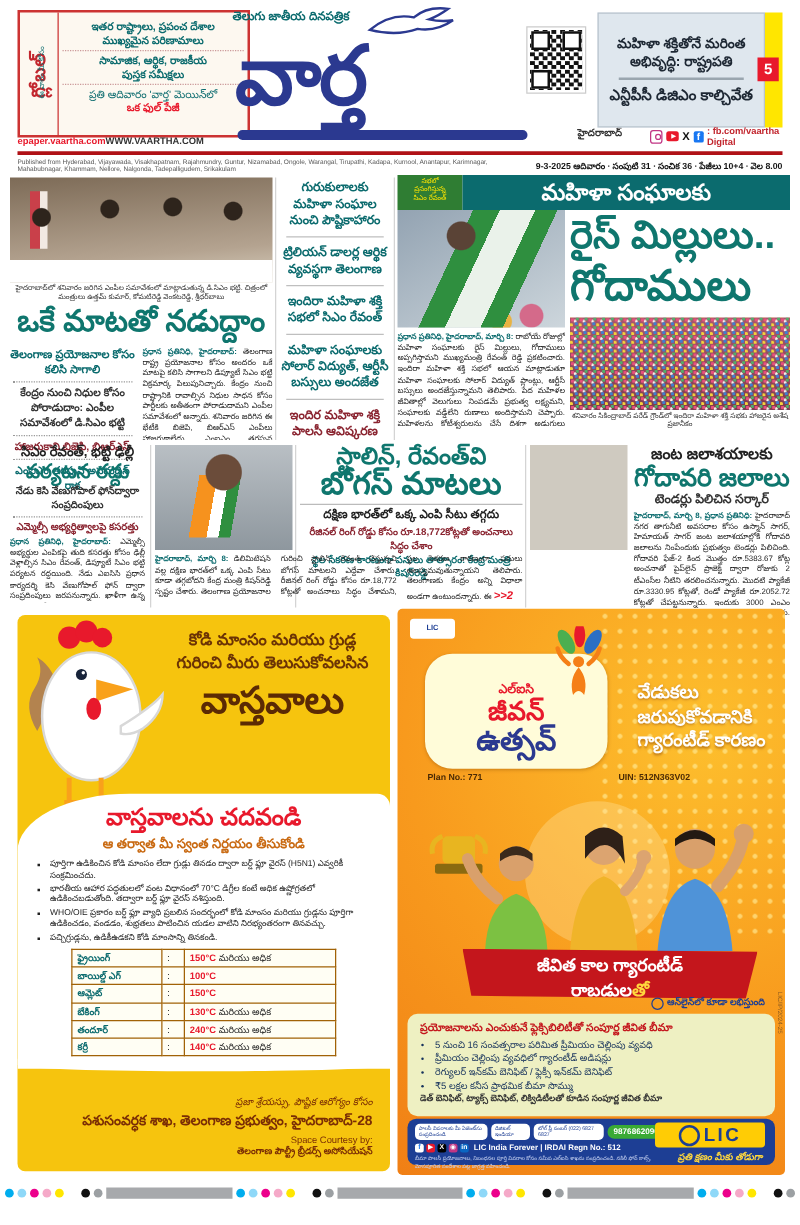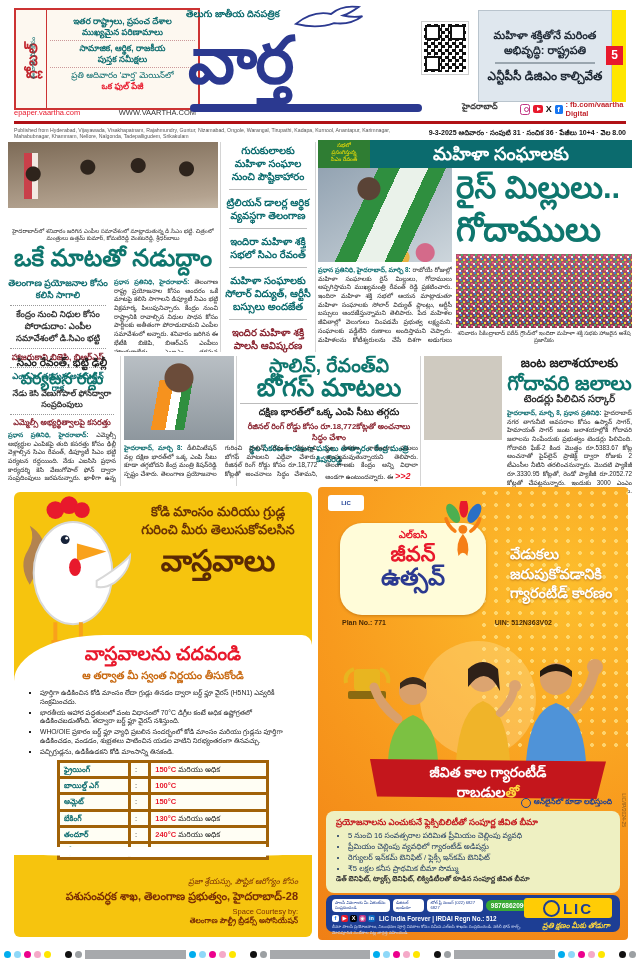--- a/index.html
+++ b/index.html
@@ -41,21 +41,21 @@
          text-align:center;line-height:19px;}
   .city{left:448px;top:102px;width:66px;font-size:8px;font-weight:bold;color:#333;padding-left:14px;}
   .socialrow{left:520px;top:100px;width:116px;display:flex;align-items:center;gap:3px;}
   .ig{width:9px;height:9px;border:1.5px solid #c13584;border-radius:2.5px;position:relative;}
   .ig::after{content:"";position:absolute;left:2.5px;top:2.5px;width:3px;height:3px;border:1px solid #c13584;border-radius:50%;}
   .yt{width:12px;height:8.5px;background:#e8192c;border-radius:2px;position:relative;}
   .yt::after{content:"";position:absolute;left:4.5px;top:2px;border-left:4px solid #fff;border-top:2.5px solid transparent;border-bottom:2.5px solid transparent;}
   .xi{font-size:9px;font-weight:bold;color:#111;line-height:9px;}
   .fb{width:9px;height:9px;background:#1877f2;color:#fff;font-size:8px;font-weight:bold;text-align:center;line-height:9px;border-radius:1.5px;}
   .soctext{font-size:7.5px;font-weight:bold;color:#c2262e;}
-  .urls{left:14px;top:108px;width:182px;display:flex;justify-content:space-between;font-size:7.5px;font-weight:normal;}
+  .urls{left:14px;top:108px;width:182px;display:flex;font-size:7.5px;font-weight:bold;}
   .redrule{left:14px;top:121px;width:612px;height:2.5px;background:#b01116;}
   .publine{left:14px;top:127px;width:612px;display:flex;justify-content:space-between;align-items:center;}
   
   .ph{background:#cfcac0;overflow:hidden;}
   .ph-meeting{background:
      radial-gradient(circle at 12% 38%, #2e241c 0 7px, transparent 8px),
      radial-gradient(circle at 38% 30%, #2e241c 0 7px, transparent 8px),
      radial-gradient(circle at 62% 28%, #2e241c 0 7px, transparent 8px),
      radial-gradient(circle at 85% 32%, #2e241c 0 7px, transparent 8px),
      linear-gradient(#fff 0 0) bottom/100% 22% no-repeat,
@@ -88,27 +88,27 @@
   .greenlabel{background:#2f7d33;color:#ffe600;font-size:5.5px;line-height:1.3;text-align:center;padding:2px 1px;box-sizing:border-box;}
   .bighead{font-weight:800;color:#0f766e;line-height:1;}
   .caption{font-size:5.8px;color:#333;line-height:1.25;text-align:center;}
   .bodytxt{font-size:6.3px;line-height:1.38;color:#1c1c1c;}
   .lead{font-weight:bold;color:#0b6b6e;}
   
   .ad-poultry{left:14px;top:492px;width:298px;height:445px;background:#f6c40e;border-radius:6px;overflow:hidden;}
   .pw{position:absolute;left:0;right:0;top:143px;height:220px;background:#fff;border-radius:90px 10px 0 0/46px 10px 0 0;}
   .pw2{position:absolute;left:0;right:0;top:355px;height:10px;background:#fff;border-radius:0 0 100% 100%/0 0 10px 10px;}
   .ptable{width:212px;margin:3px auto 0;border-collapse:collapse;background:#fffef4;}
-  .ptable td{border:3px solid #a16207;padding:1px 4px;font-size:7.5px;line-height:1.5;margin-left:44px;}
+  .ptable td{border:1px solid #a16207;padding:1px 4px;font-size:7.5px;line-height:1.5;margin-left:44px;}
   .ad-lic{left:318px;top:487px;width:310px;height:453px;border-radius:4px;overflow:hidden;
      background:radial-gradient(circle at 78% 22%, #fdbf2d, #f89a1d 55%, #f07f15);}
   .licdots{position:absolute;right:0;top:0;width:150px;height:260px;
      background-image:radial-gradient(rgba(255,235,150,.65) 1.6px, transparent 2.2px);background-size:12px 12px;}
   .badge{position:absolute;left:22px;top:36px;width:146px;height:92px;background:#fffcd9;border-radius:22px;
-     box-shadow:0 1px 3px rgba(120,60,0,.35);text-align:center;padding-top:6px;box-sizing:border-box;}
+     box-shadow:0 1px 3px rgba(120,60,0,.35);text-align:center;padding-top:22px;box-sizing:border-box;}
   .ribbon{position:absolute;left:52px;top:272px;width:236px;height:40px;background:#c4161c;color:#fff;
      text-align:center;font-weight:bold;font-size:14px;line-height:1.45;padding-top:3px;box-sizing:border-box;
      clip-path:polygon(0 0,100% 6%,96% 100%,3% 94%);}
   .licpanel{position:absolute;left:8px;right:8px;top:324px;height:82px;background:#eef0c2;border-radius:8px;
      padding:6px 10px 4px;box-sizing:border-box;}
   .licpanel li{font-size:7.6px;color:#16325c;margin:1.5px 0 0 2px;line-height:1.25;}
   .licfoot{position:absolute;left:8px;right:8px;top:408px;height:37px;background:#1d3e94;border-radius:7px;
      padding:4px 6px;box-sizing:border-box;color:#fff;}
   .chip{background:#fff;color:#1d3e94;border-radius:4px;font-size:4.2px;line-height:1.1;padding:2px 3px;max-width:52px;}
   .pill{background:#3aaa35;color:#fff;border-radius:7px;font-size:6.5px;font-weight:bold;padding:2px 5px;}

